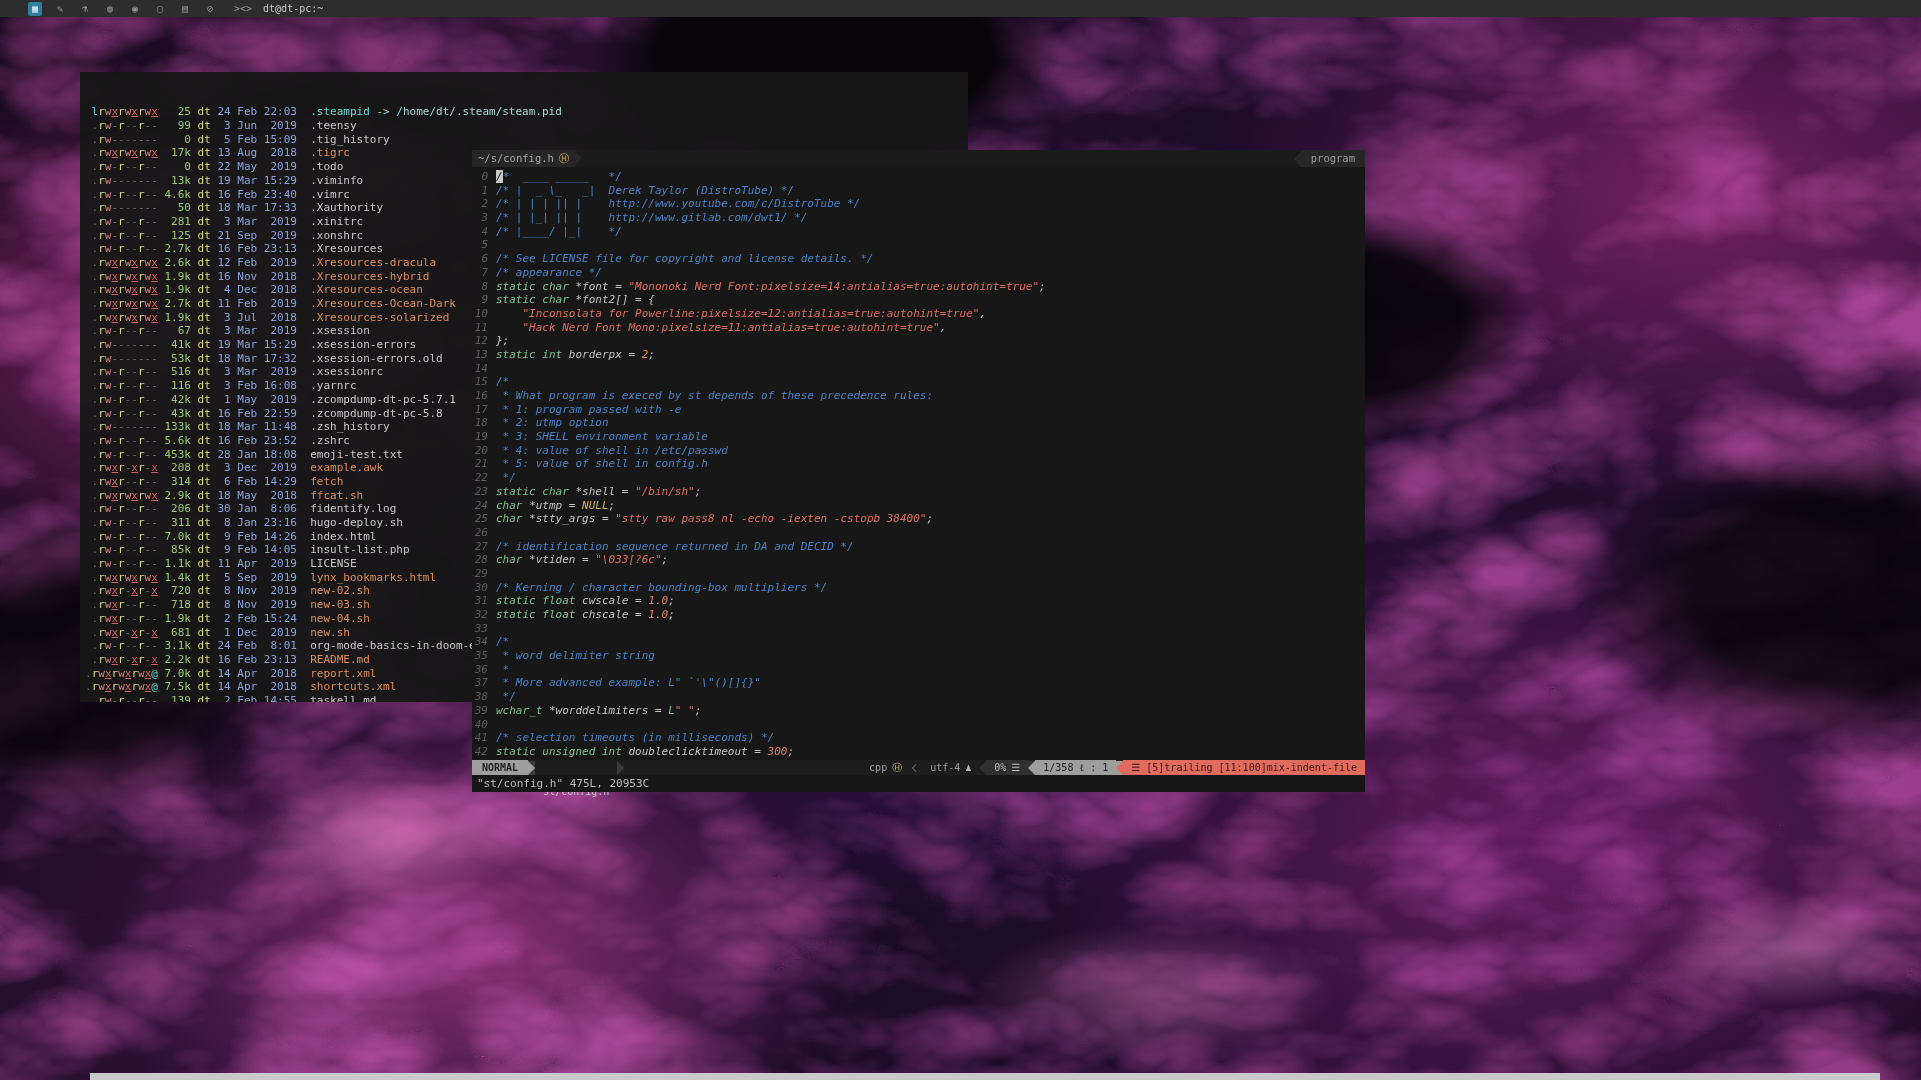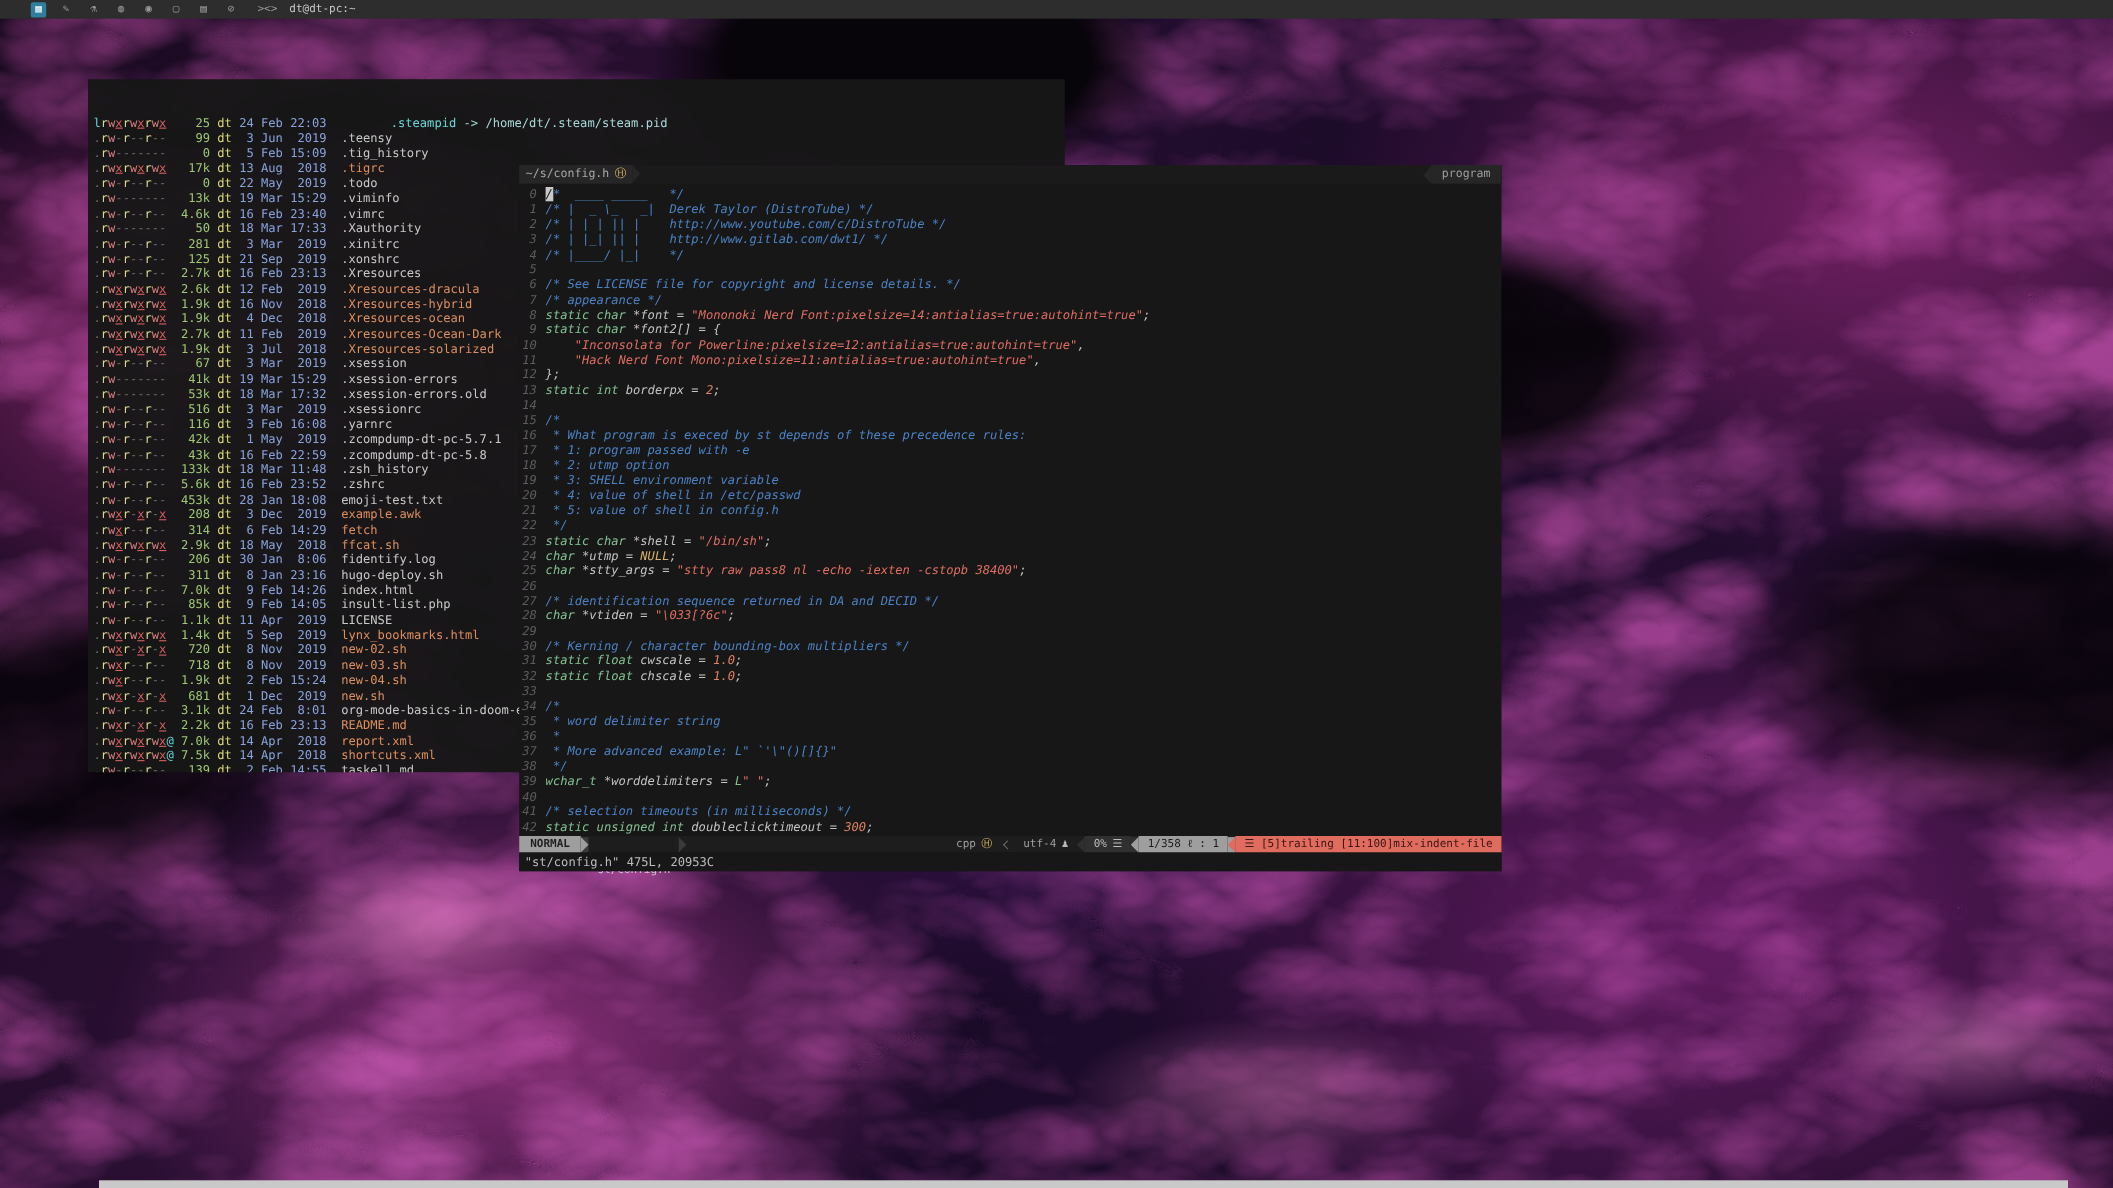--- a/index.html
+++ b/index.html
@@ -34,27 +34,27 @@
        font-size:10px;color:#9a9a9a;cursor:default;}
   .tbi.act{background:#2f7e9d;color:#eaf6fa;border-radius:2px;}
   .tb-fish{color:#9a9a9a;margin-left:6px;}
   .tb-title{color:#c8c8c8;}
 
   
   .term-left{position:absolute;left:80px;top:72px;width:888px;height:630px;z-index:2;
              background:rgba(23,23,23,0.97);color:#c6c6c6;font-size:11px;line-height:13.7px;
              padding:6px 0 0 5px;box-sizing:border-box;white-space:pre;overflow:hidden;}
   .frow{height:13.7px;}
-  .fperm{display:inline-block;width:11ch;}
+  .fperm{display:inline-block;width:11ch;text-align:right;}
   .pr{color:#d8d890;} .pw{color:#d87f7f;} .px{color:#d75f5f;text-decoration:underline;}
   .pd{color:#6b6b6b;} .pl{color:#5fd7d7;}
   .fsize{display:inline-block;width:5ch;text-align:right;color:#9ec875;}
   .fuser{color:#d8d875;}
   .fdate{color:#8aa3dc;}
-  .n-plain{color:#c9c9c9;} .n-exec{color:#dd8f5f;} .n-symlink{color:#6fd7d7;margin-left:45px;}
+  .n-plain{color:#c9c9c9;} .n-exec{color:#dd8f5f;} .n-symlink{color:#6fd7d7;}
   .flink{color:#a8d8d8;}
 
   
   .vim{position:absolute;left:472px;top:150px;width:893px;height:642px;z-index:3;
        background:#171717;font-size:11px;line-height:13.7px;display:flex;flex-direction:column;
        box-sizing:border-box;}
   .tabline{height:17px;background:#1a1a1a;display:flex;align-items:stretch;font-size:10.5px;
            color:#a8a8a8;flex:0 0 auto;}
   .tab{display:flex;align-items:center;background:#262626;padding:0 6px;white-space:pre;cursor:default;}
   .ic-y{color:#d7af5f;margin-left:5px;}

